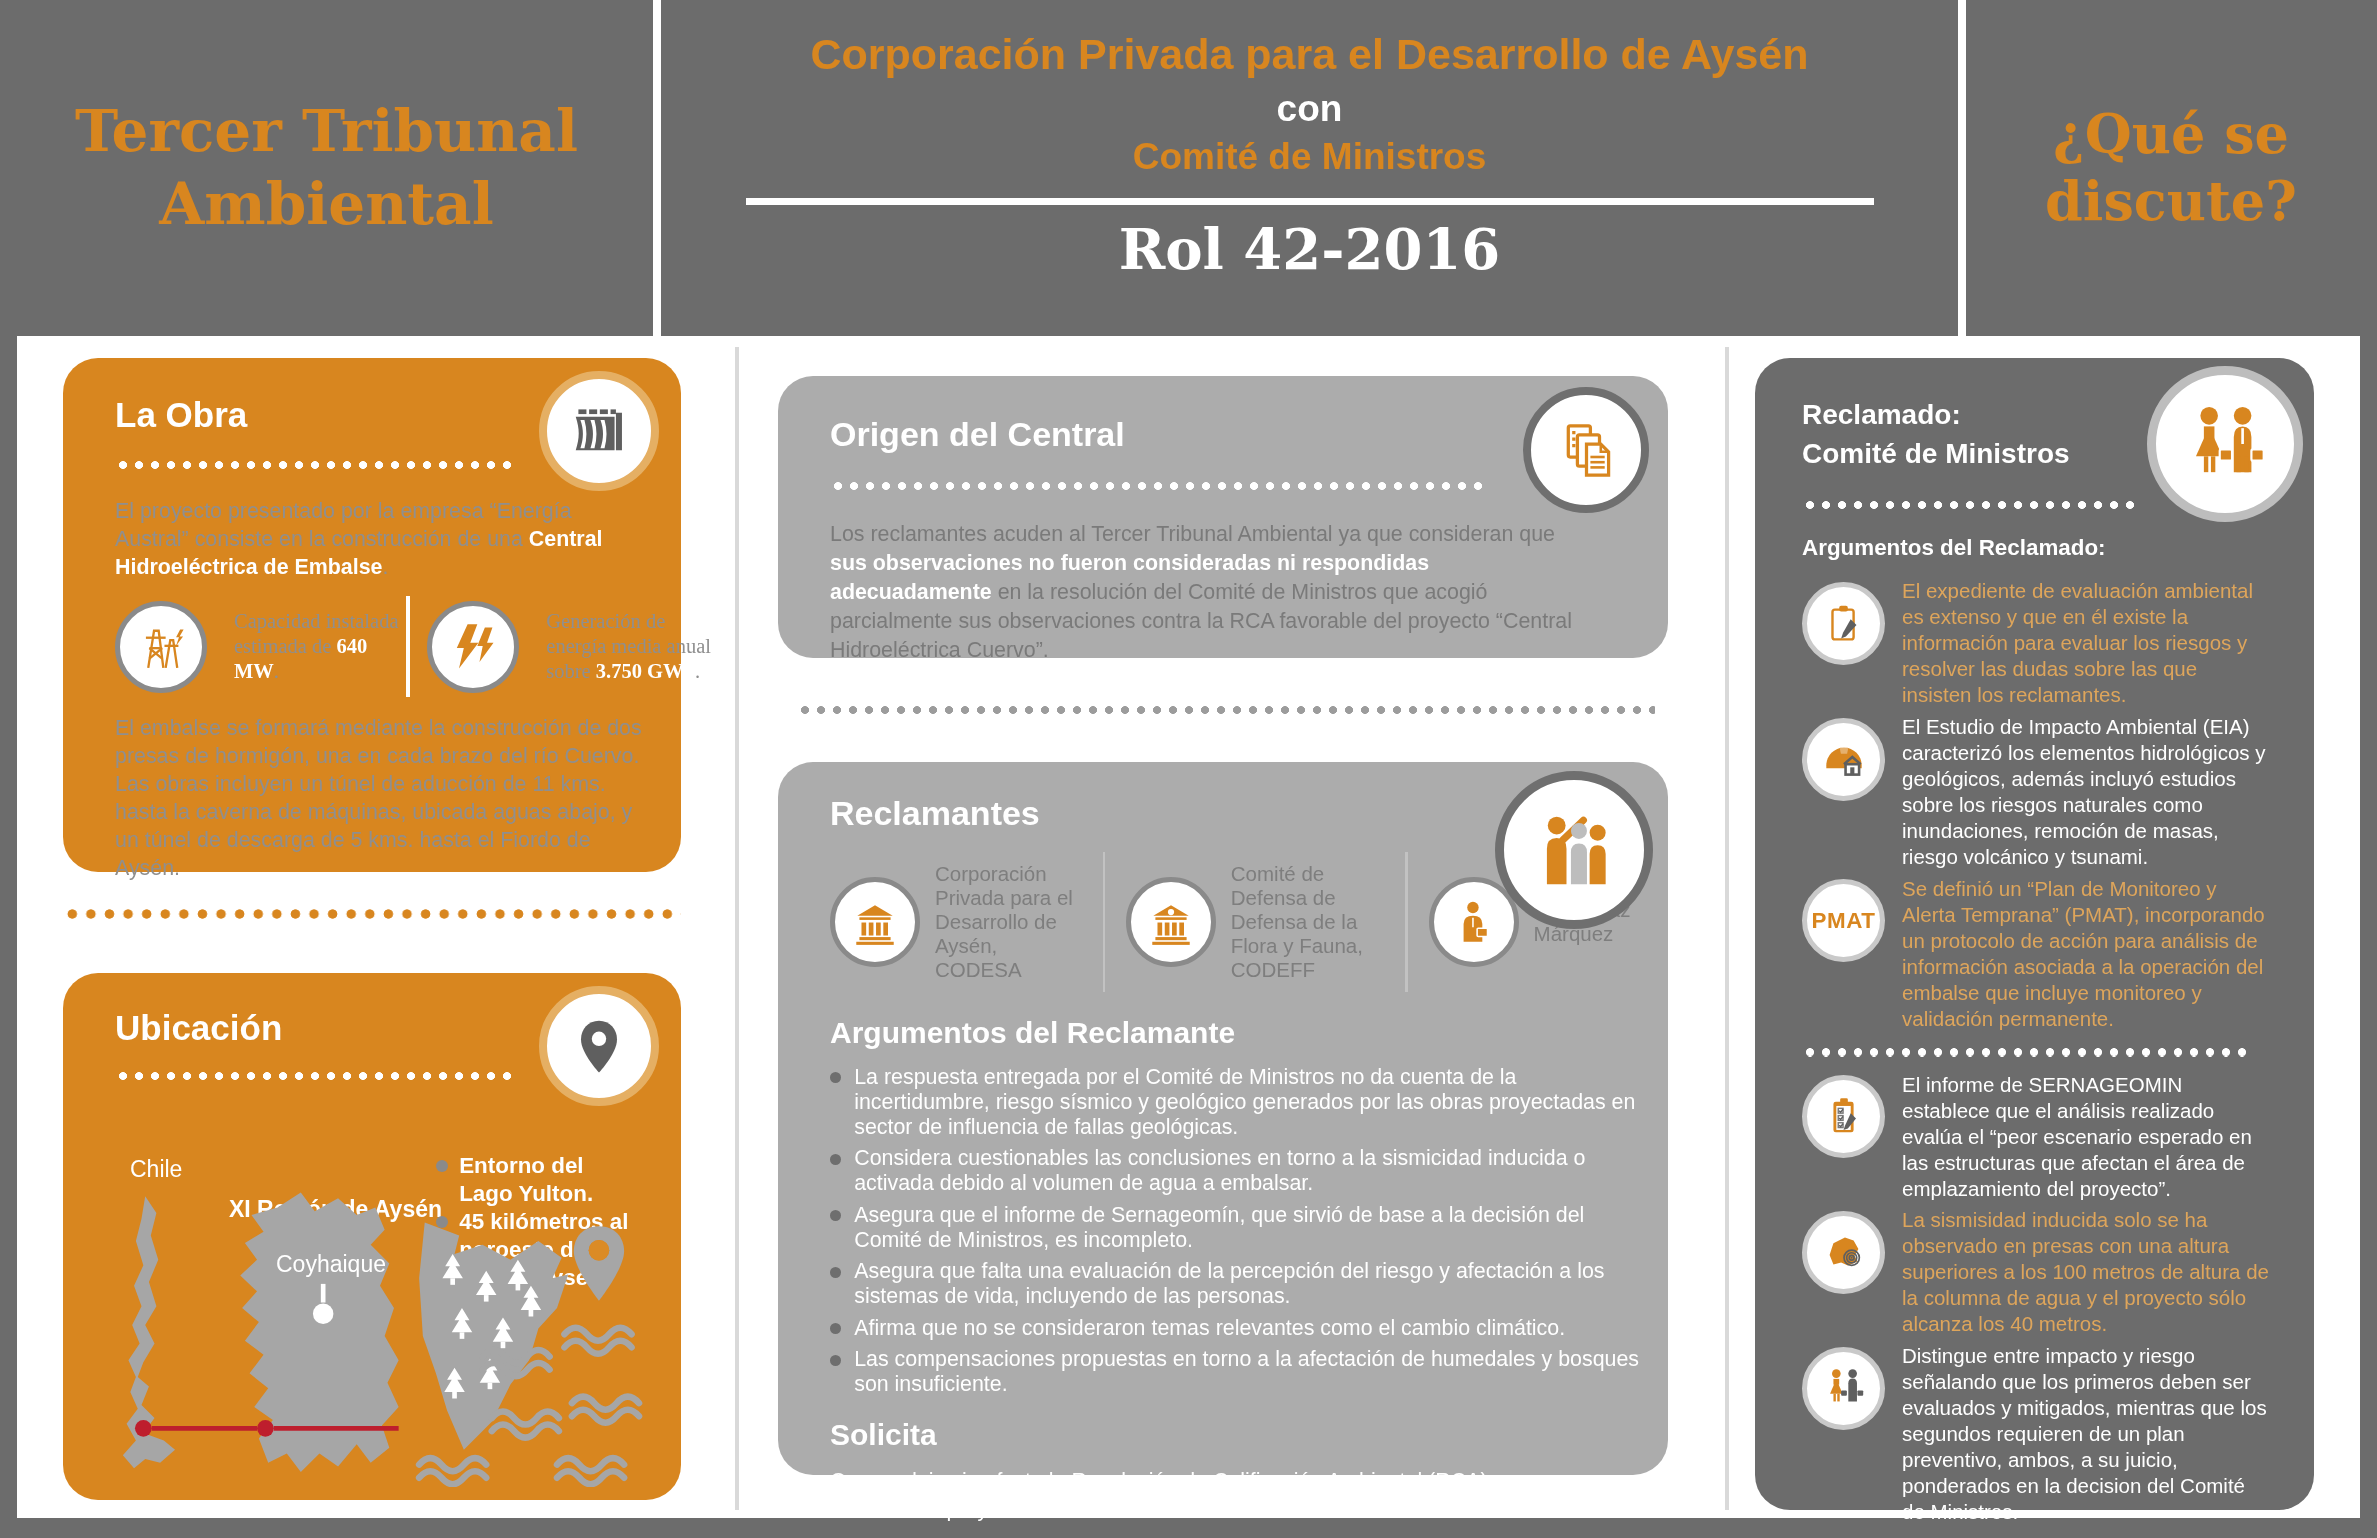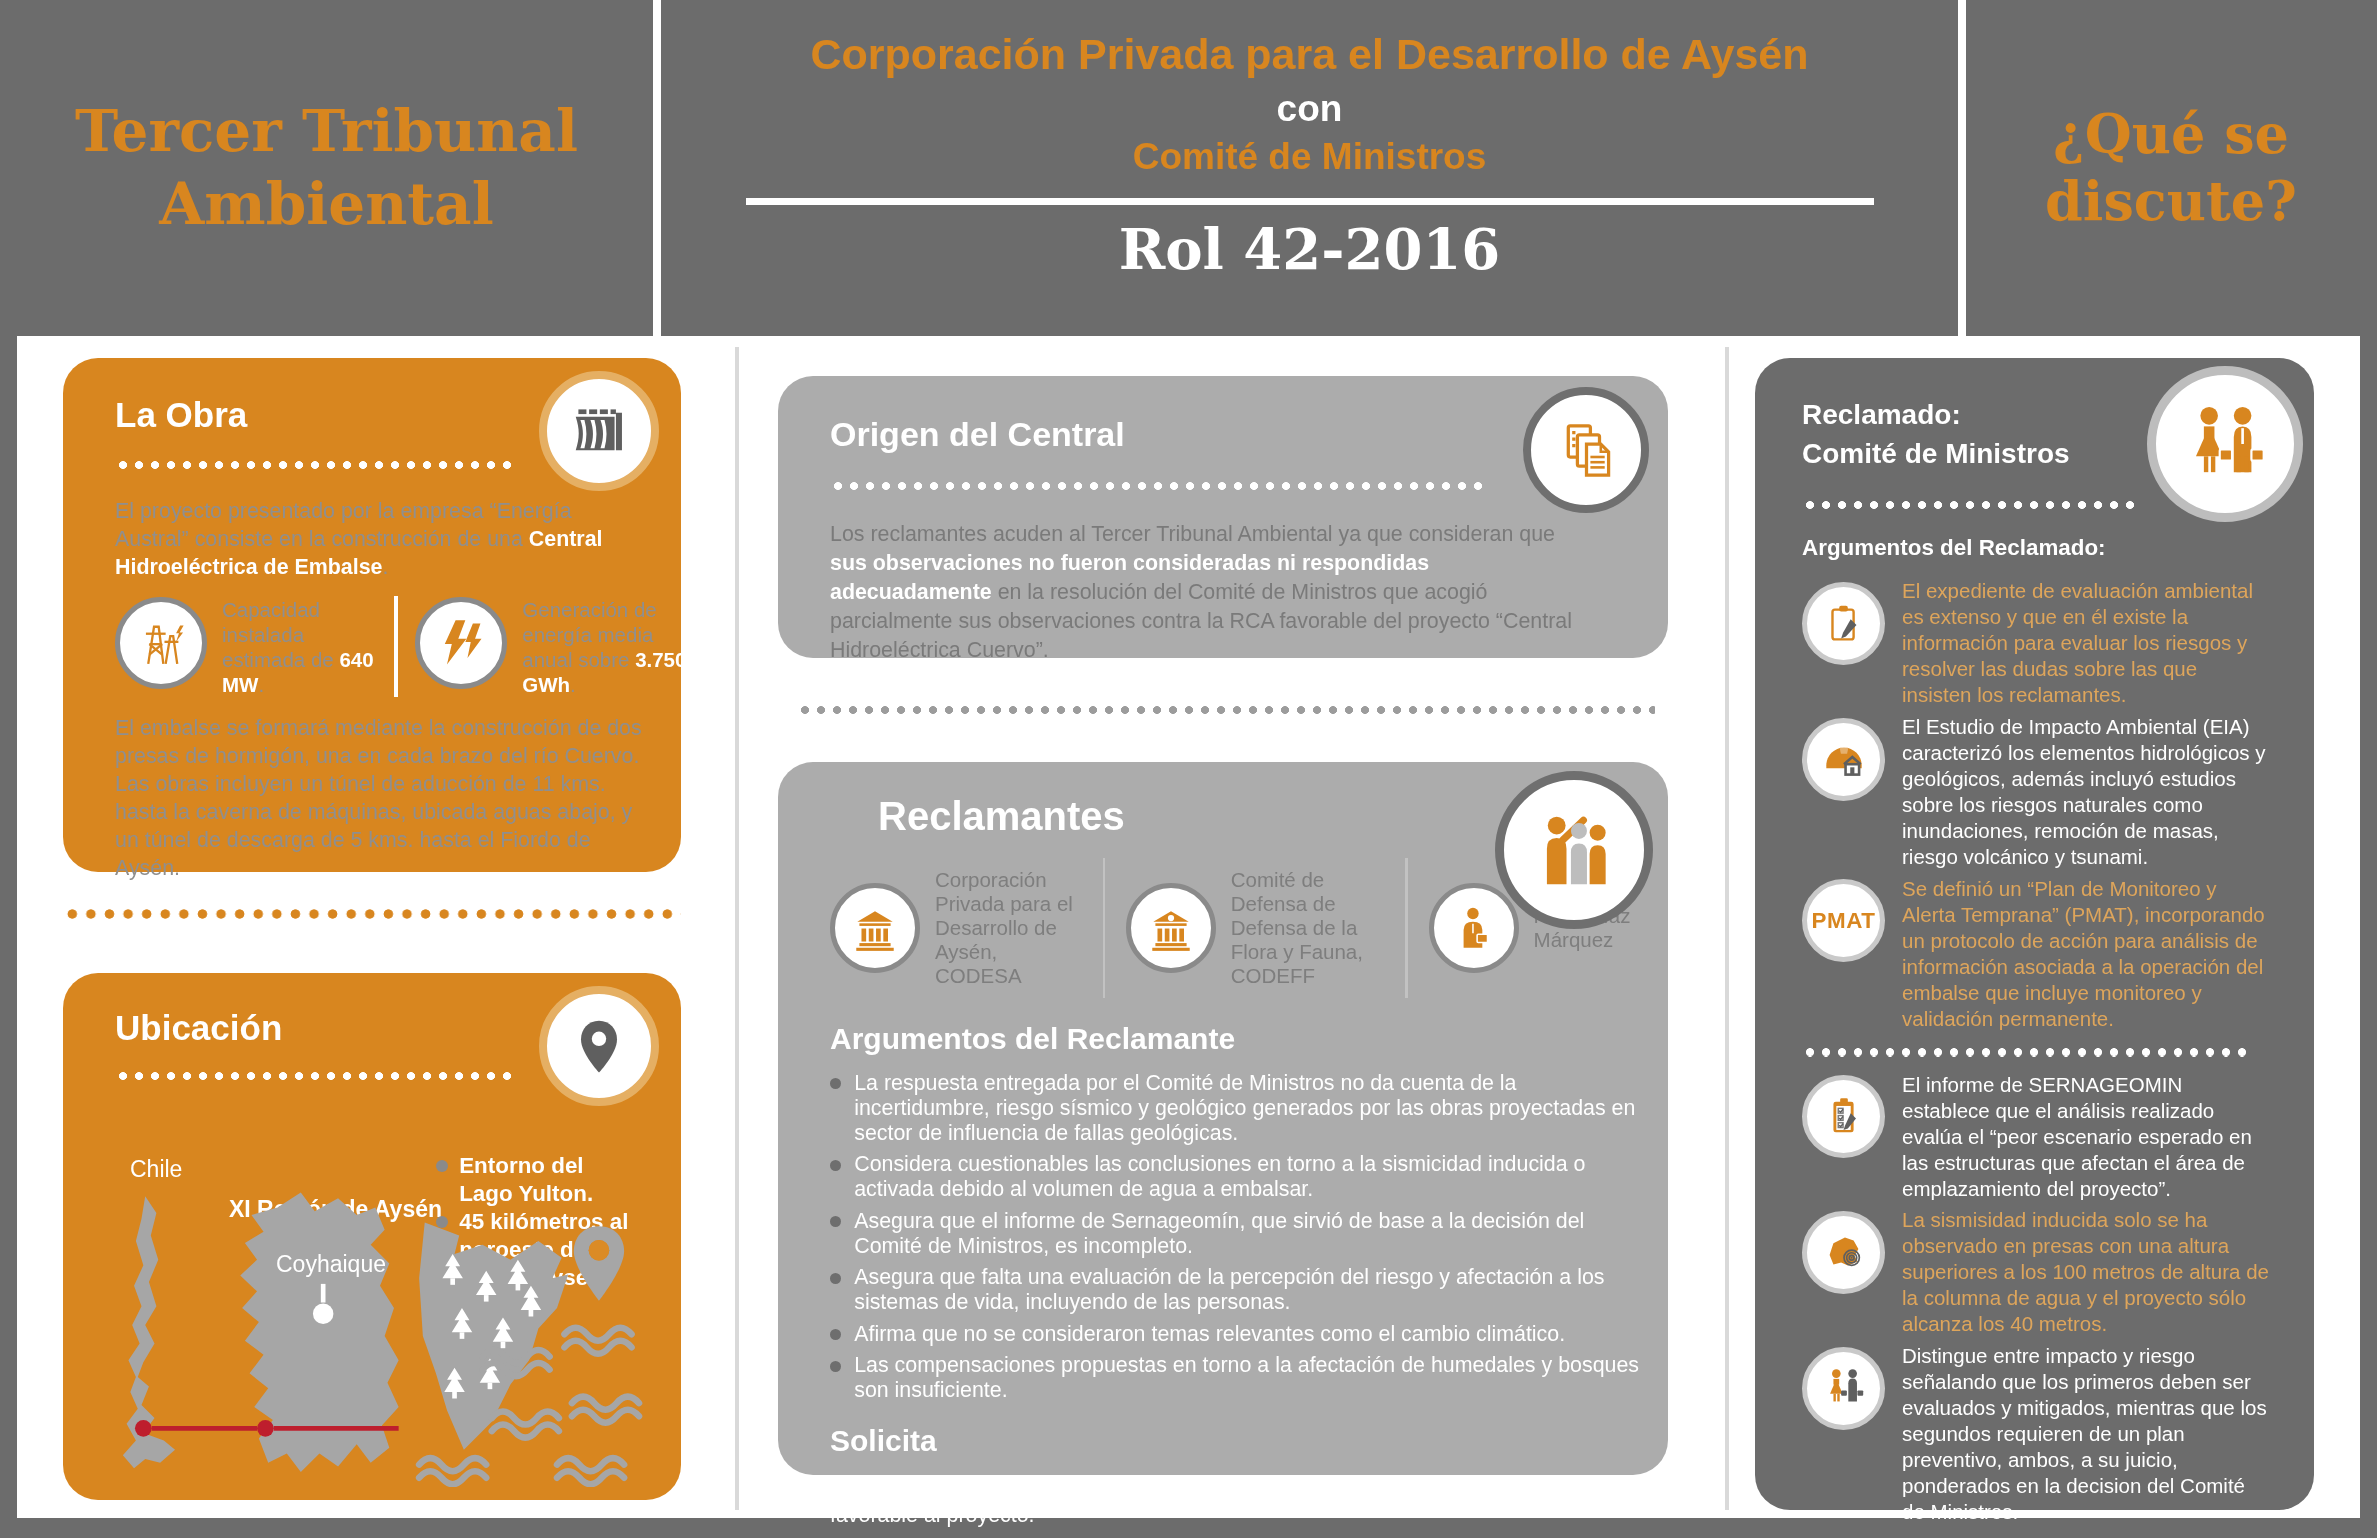--- a/index.html
+++ b/index.html
@@ -31,21 +31,21 @@
   .ctitle{font-size:35px;font-weight:bold;color:#ffffff;}
   .dots{height:8.4px;background-image:radial-gradient(circle,var(--dc) 42%,transparent 48%);
         background-size:16px 8.4px;background-repeat:repeat-x;background-position:left center;}
   .corner{position:absolute;background:#ffffff;border-radius:50%;display:flex;align-items:center;justify-content:center;}
   .circ{background:#ffffff;border-radius:50%;display:flex;align-items:center;justify-content:center;flex:none;}
   
   #la-obra{left:63px;top:358px;width:618px;height:514px;padding:37px 37px 22.4px 52px;}
   .obody{font-size:21.4px;line-height:28px;color:#8F8F8F;}
   .obody b{color:#ffffff;}
   .stats{display:flex;align-items:center;margin-top:15px;}
-  .stat{display:flex;align-items:flex-start;gap:15px;}
+  .stat{display:flex;align-items:center;gap:27px;font-family:Liberation Serif, serif;}
   .stat .circ{width:82px;height:82px;border:5.6px solid #8A8A8A;}
   .stat-txt{font-size:20.5px;line-height:25px;color:#8F8F8F;width:166px;}
   .stat-txt b{color:#ffffff;}
   .stat-sep{width:4.7px;height:101px;background:#ffffff;margin:0 17px 0 5.6px;flex:none;}
   
   #ubicacion{left:63px;top:973px;width:618px;height:527px;padding:35px 37px 22.4px 52px;}
   .maplbl{position:absolute;color:#ffffff;font-size:23px;}
   .ub-bullets{position:absolute;left:373px;top:179px;width:200px;}
   .ub-b{display:flex;gap:11.2px;font-size:22.4px;line-height:28px;font-weight:bold;color:#ffffff;}
   .ub-dot{width:12px;height:12px;border-radius:50%;background:#8A8A8A;margin-top:8.4px;flex:none;}
@@ -260,21 +260,21 @@
           <path d="M72,40 V52 H84" fill="none" stroke="#D8861F" stroke-width="4"></path>
           <line x1="56" y1="60" x2="78" y2="60" stroke="#D8861F" stroke-width="4"></line>
           <line x1="56" y1="68" x2="78" y2="68" stroke="#D8861F" stroke-width="4"></line>
           <line x1="56" y1="76" x2="78" y2="76" stroke="#D8861F" stroke-width="4"></line>
         </g>
       </svg>
     </div>
   </div>
 
   <div id="reclamantes" class="card lgray">
-    <div class="ctitle" style="font-size:40px;margin-left:48px;">Reclamantes</div>
+    <div class="ctitle" style="font-size:34px;">Reclamantes</div>
     <div class="corner" style="top:9.3px;right:15px;width:140px;height:140px;border:9.3px solid #6F6F6F;">
       <svg width="89" height="89" viewBox="0 0 100 100">
         <circle cx="30" cy="22" r="10" fill="#D8861F"></circle>
         <line x1="37" y1="38" x2="60" y2="16" stroke="#D8861F" stroke-width="8" stroke-linecap="round"></line>
         <path d="M19,88 V48 q0,-12 11,-12 q11,0 11,12 V88 Z" fill="#D8861F"></path>
         <circle cx="55" cy="28" r="9" fill="#BDBDBD"></circle>
         <path d="M46,88 V52 q0,-10 9,-10 q9,0 9,10 V88 Z" fill="#BDBDBD"></path>
         <circle cx="76" cy="30" r="9" fill="#D8861F"></circle>
         <path d="M67,88 V54 q0,-10 9,-10 q9,0 9,10 V88 Z" fill="#D8861F"></path>
       </svg>

